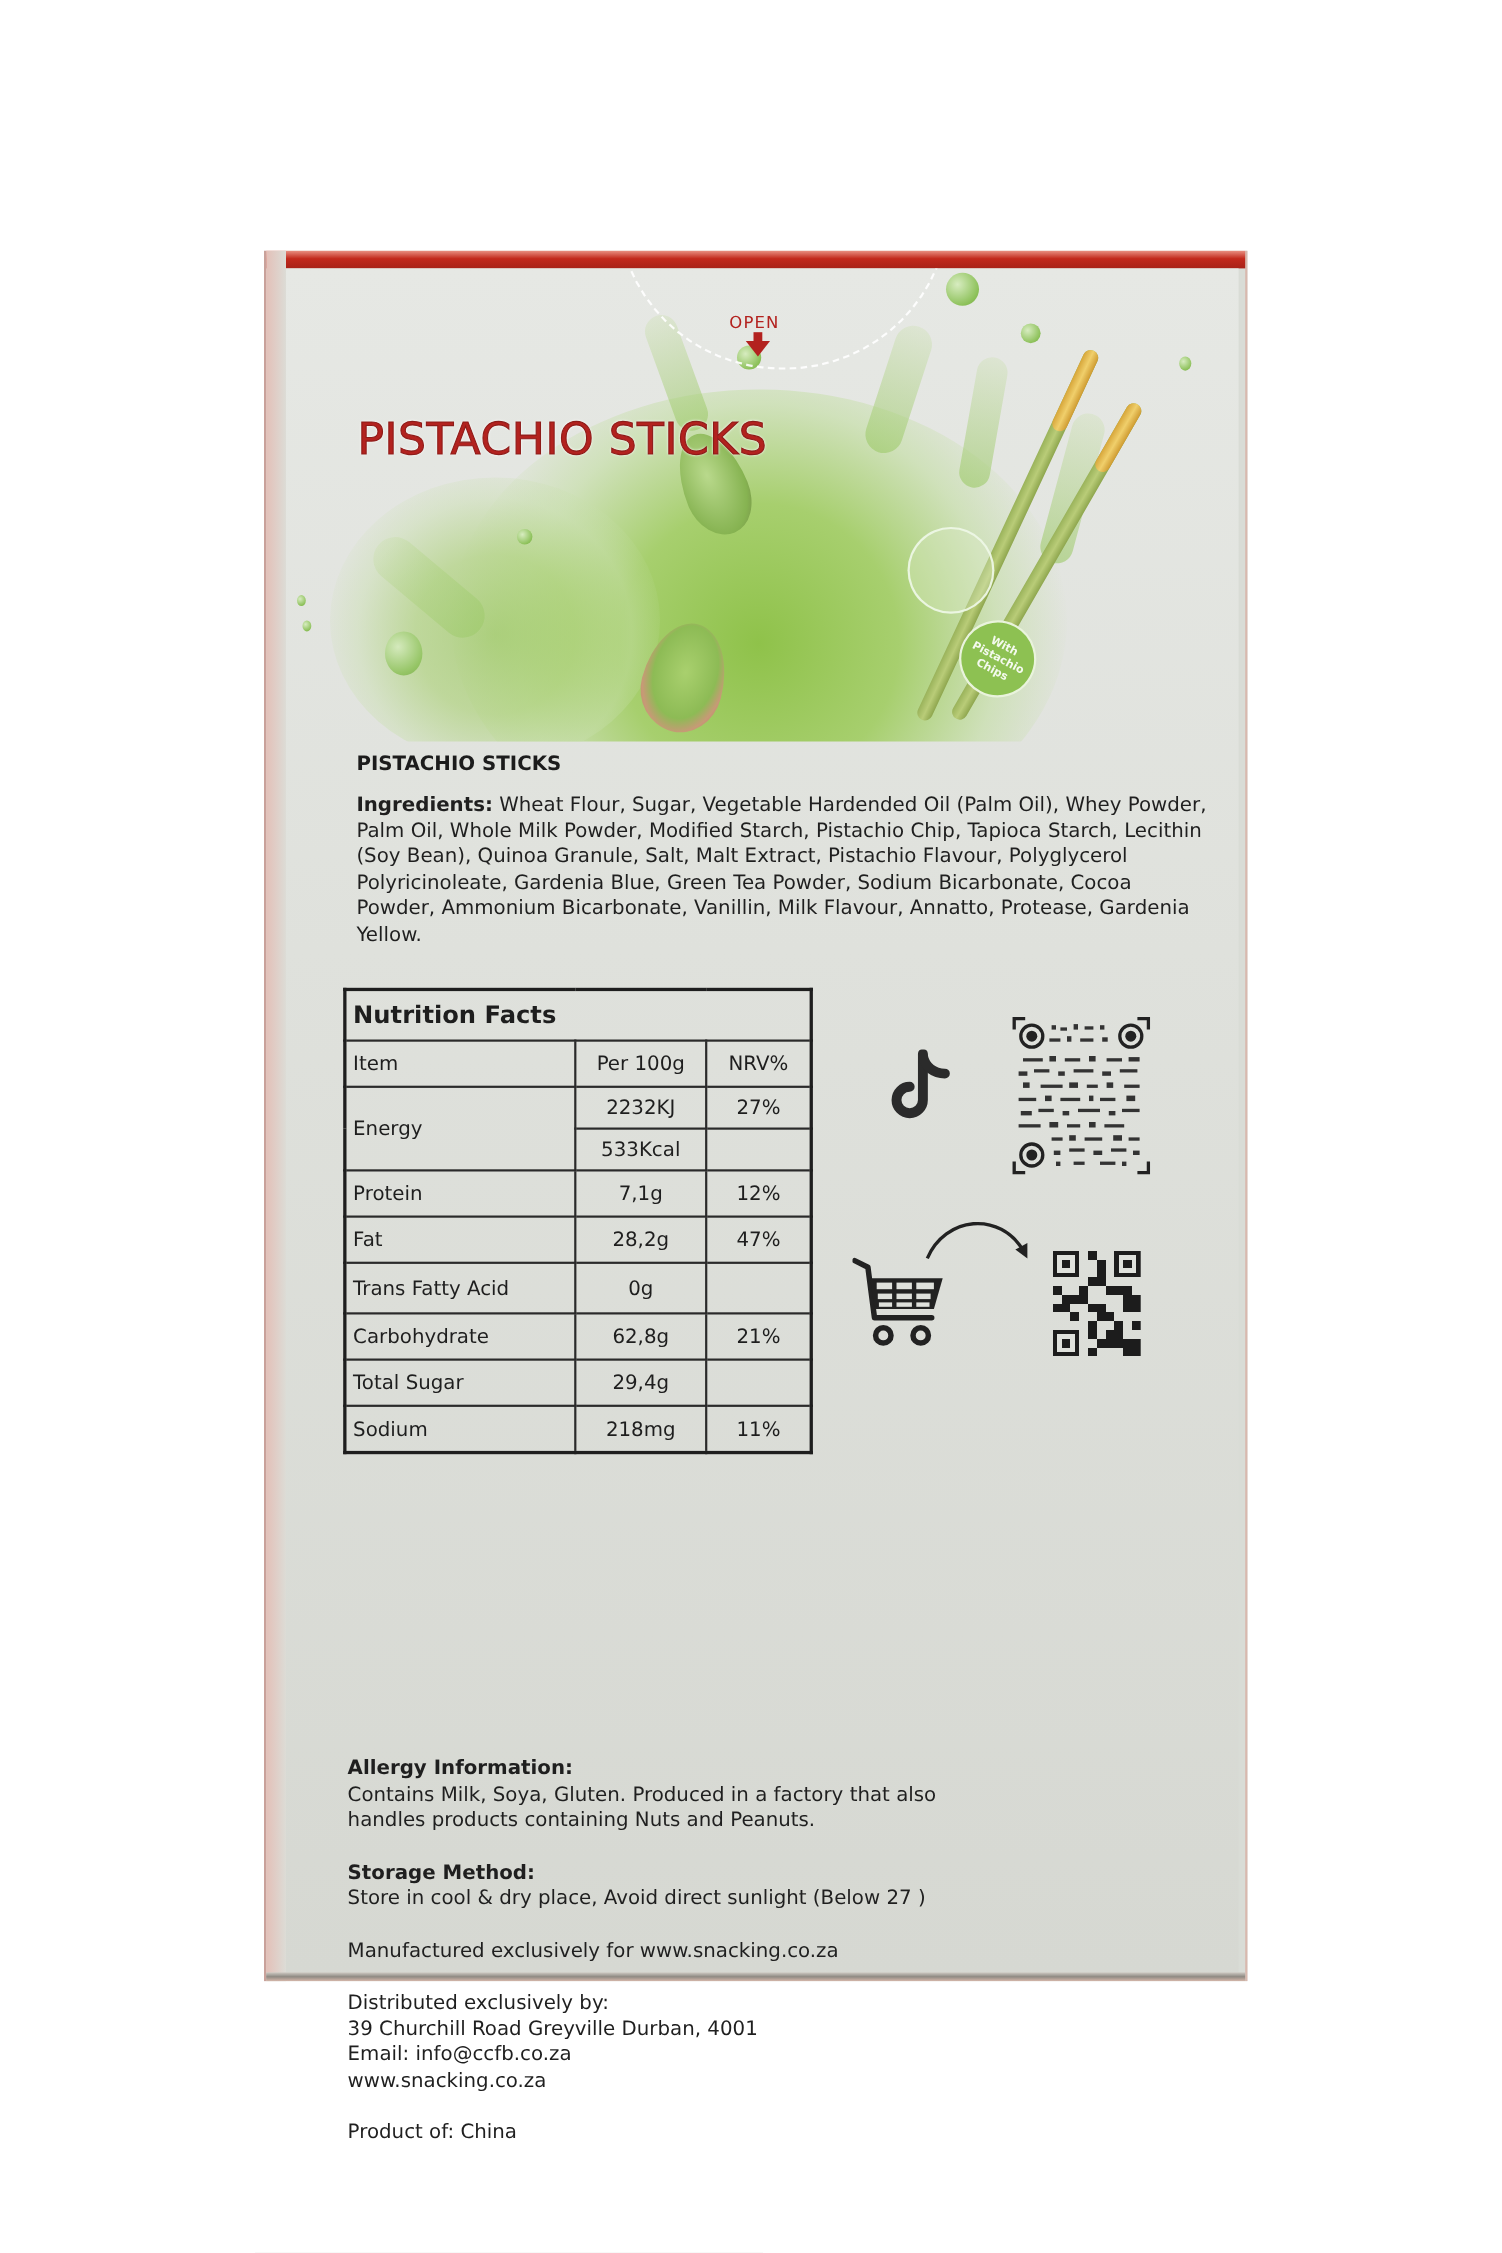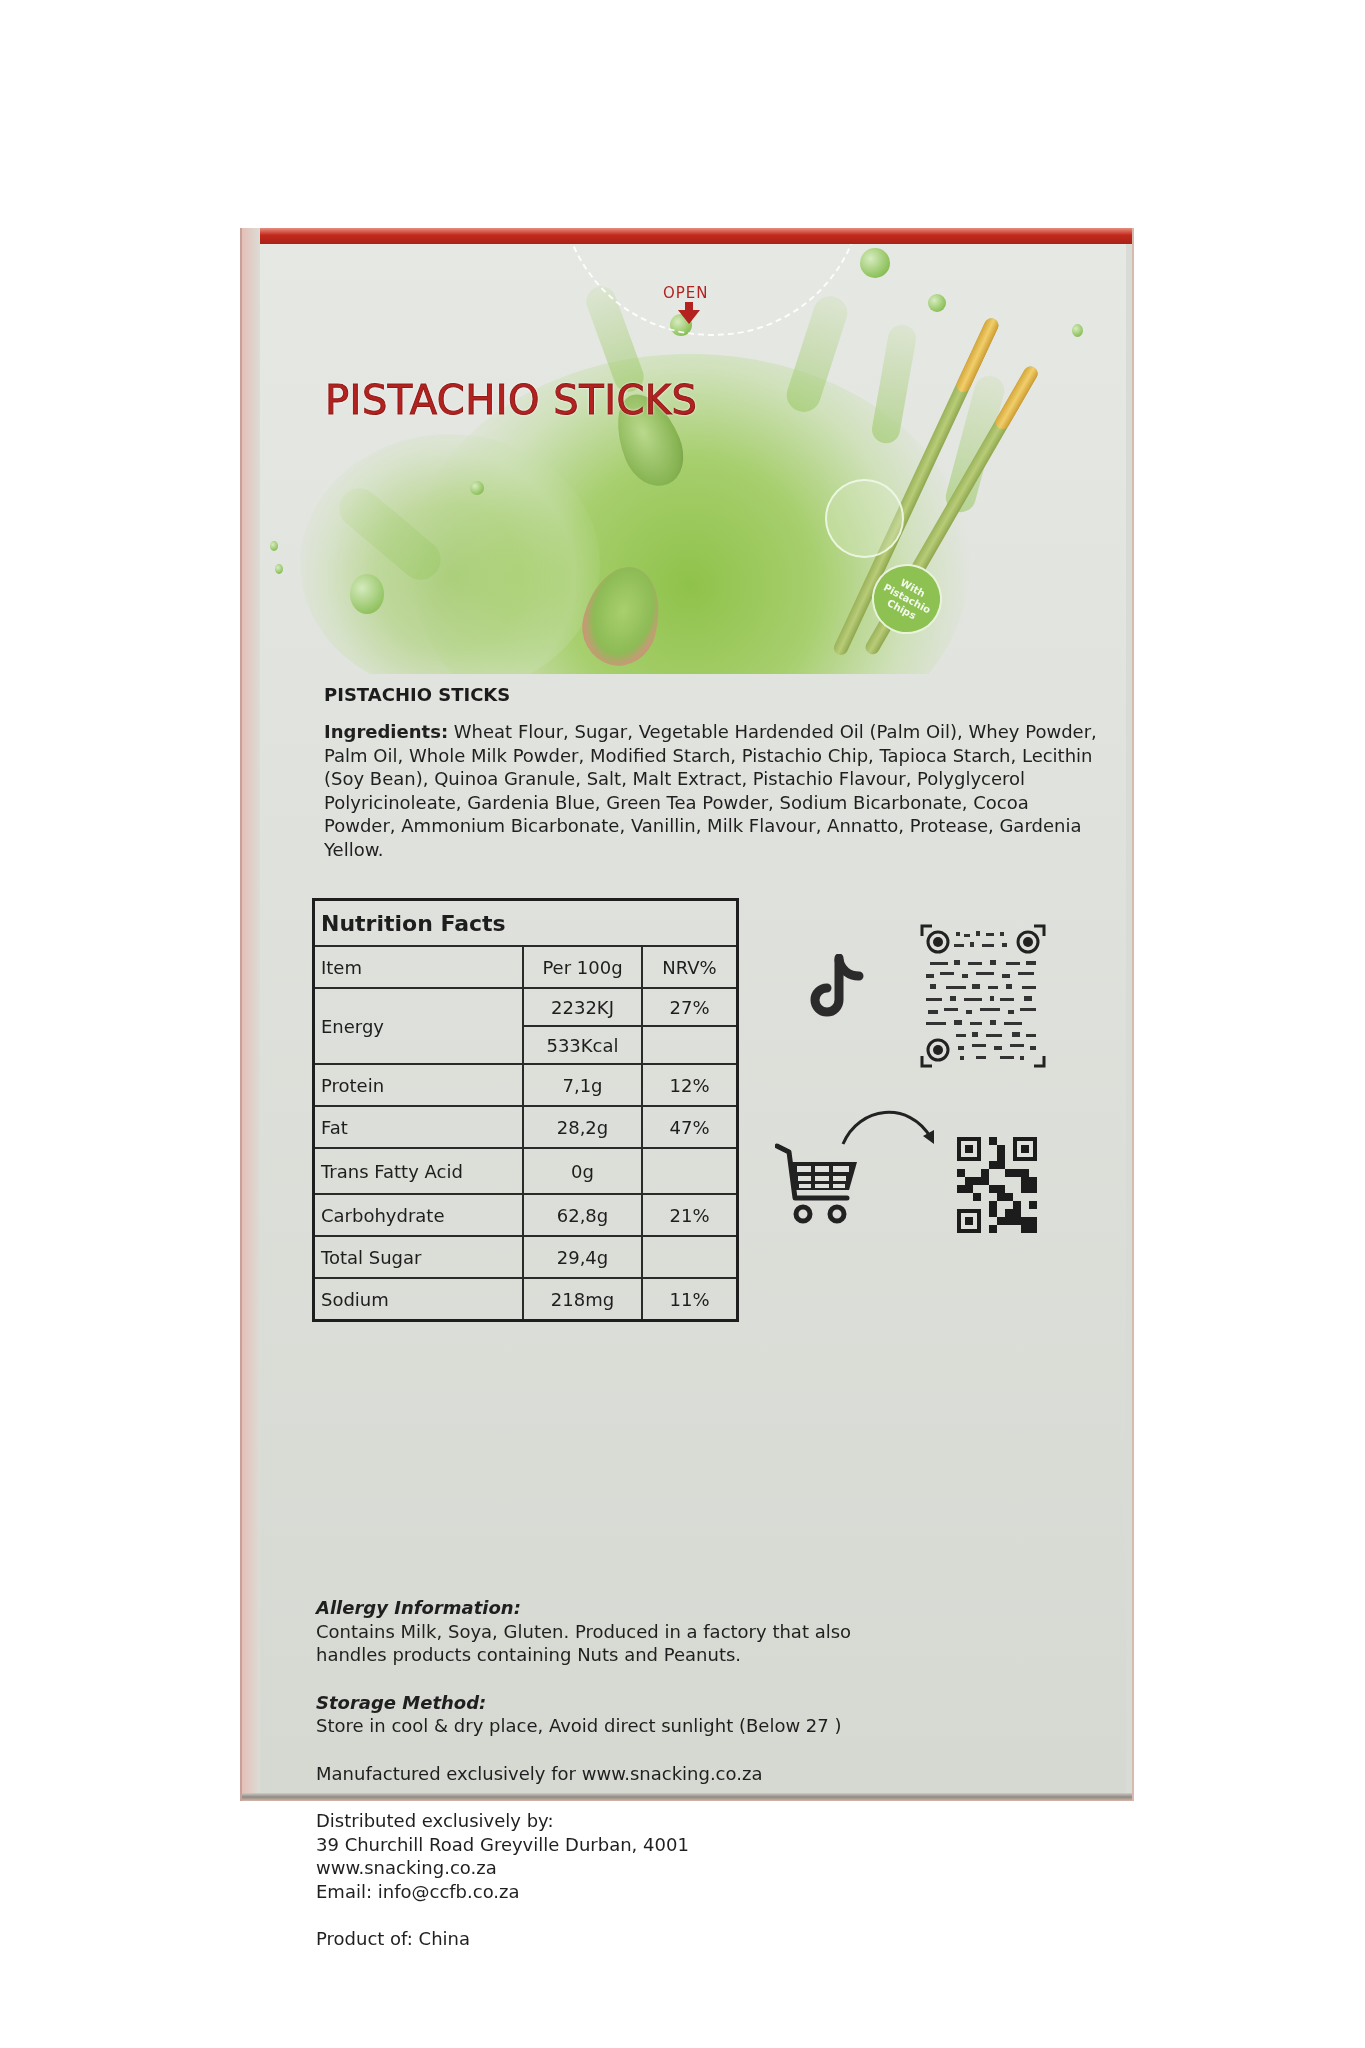--- a/index.html
+++ b/index.html
@@ -28,21 +28,21 @@
   .ingredients{position:absolute;left:0;top:46px;width:780px;font-size:18px;line-height:23.5px;color:#1f1f1f;}
   .ingr-key{font-weight:bold;}
   table.nf{position:absolute;left:-12px;top:224px;width:427px;border-collapse:collapse;border:3px solid #1e1e1e;font-size:18px;color:#1e1e1e;}
   table.nf td{border:2px solid #2a2a2a;padding:0 6px;height:40px;}
   table.nf td.hd{font-size:22px;font-weight:bold;height:44px;}
   table.nf td.c{text-align:center;}
   table.nf td.half{height:36px;}
   .social{position:absolute;left:0;top:0;}
   .icon{position:absolute;}
   .allergy{position:absolute;left:-8px;top:922px;font-size:18px;line-height:23.5px;color:#1f1f1f;width:700px;}
-  .sec-head{font-weight:bold;font-style:italic;}
+  .sec-head{font-weight:bold;}
   .blk{margin-bottom:24px;}
 </style>
 </head>
 <body>
 
 <div class="box">
   <div class="box-top"></div>
   <div class="box-left-edge"></div>
 
   <div class="panel">
@@ -294,22 +294,22 @@
           <div>handles products containing Nuts and Peanuts.</div>
         </div>
         <div class="blk">
           <div class="sec-head">Storage Method:</div>
           <div>Store in cool &amp; dry place, Avoid direct sunlight (Below 27 )</div>
         </div>
         <div class="blk">Manufactured exclusively for www.snacking.co.za</div>
         <div class="blk">
           <div>Distributed exclusively by:</div>
           <div>39 Churchill Road Greyville Durban, 4001</div>
+          <div>Email: info@ccfb.co.za</div>
           <div>www.snacking.co.za</div>
-          <div>Email: info@ccfb.co.za</div>
         </div>
         <div>Product of: China</div>
       </div>
     </div>
   </div>
 
   <div class="box-bottom"></div>
 </div>
 
 </body></html>

